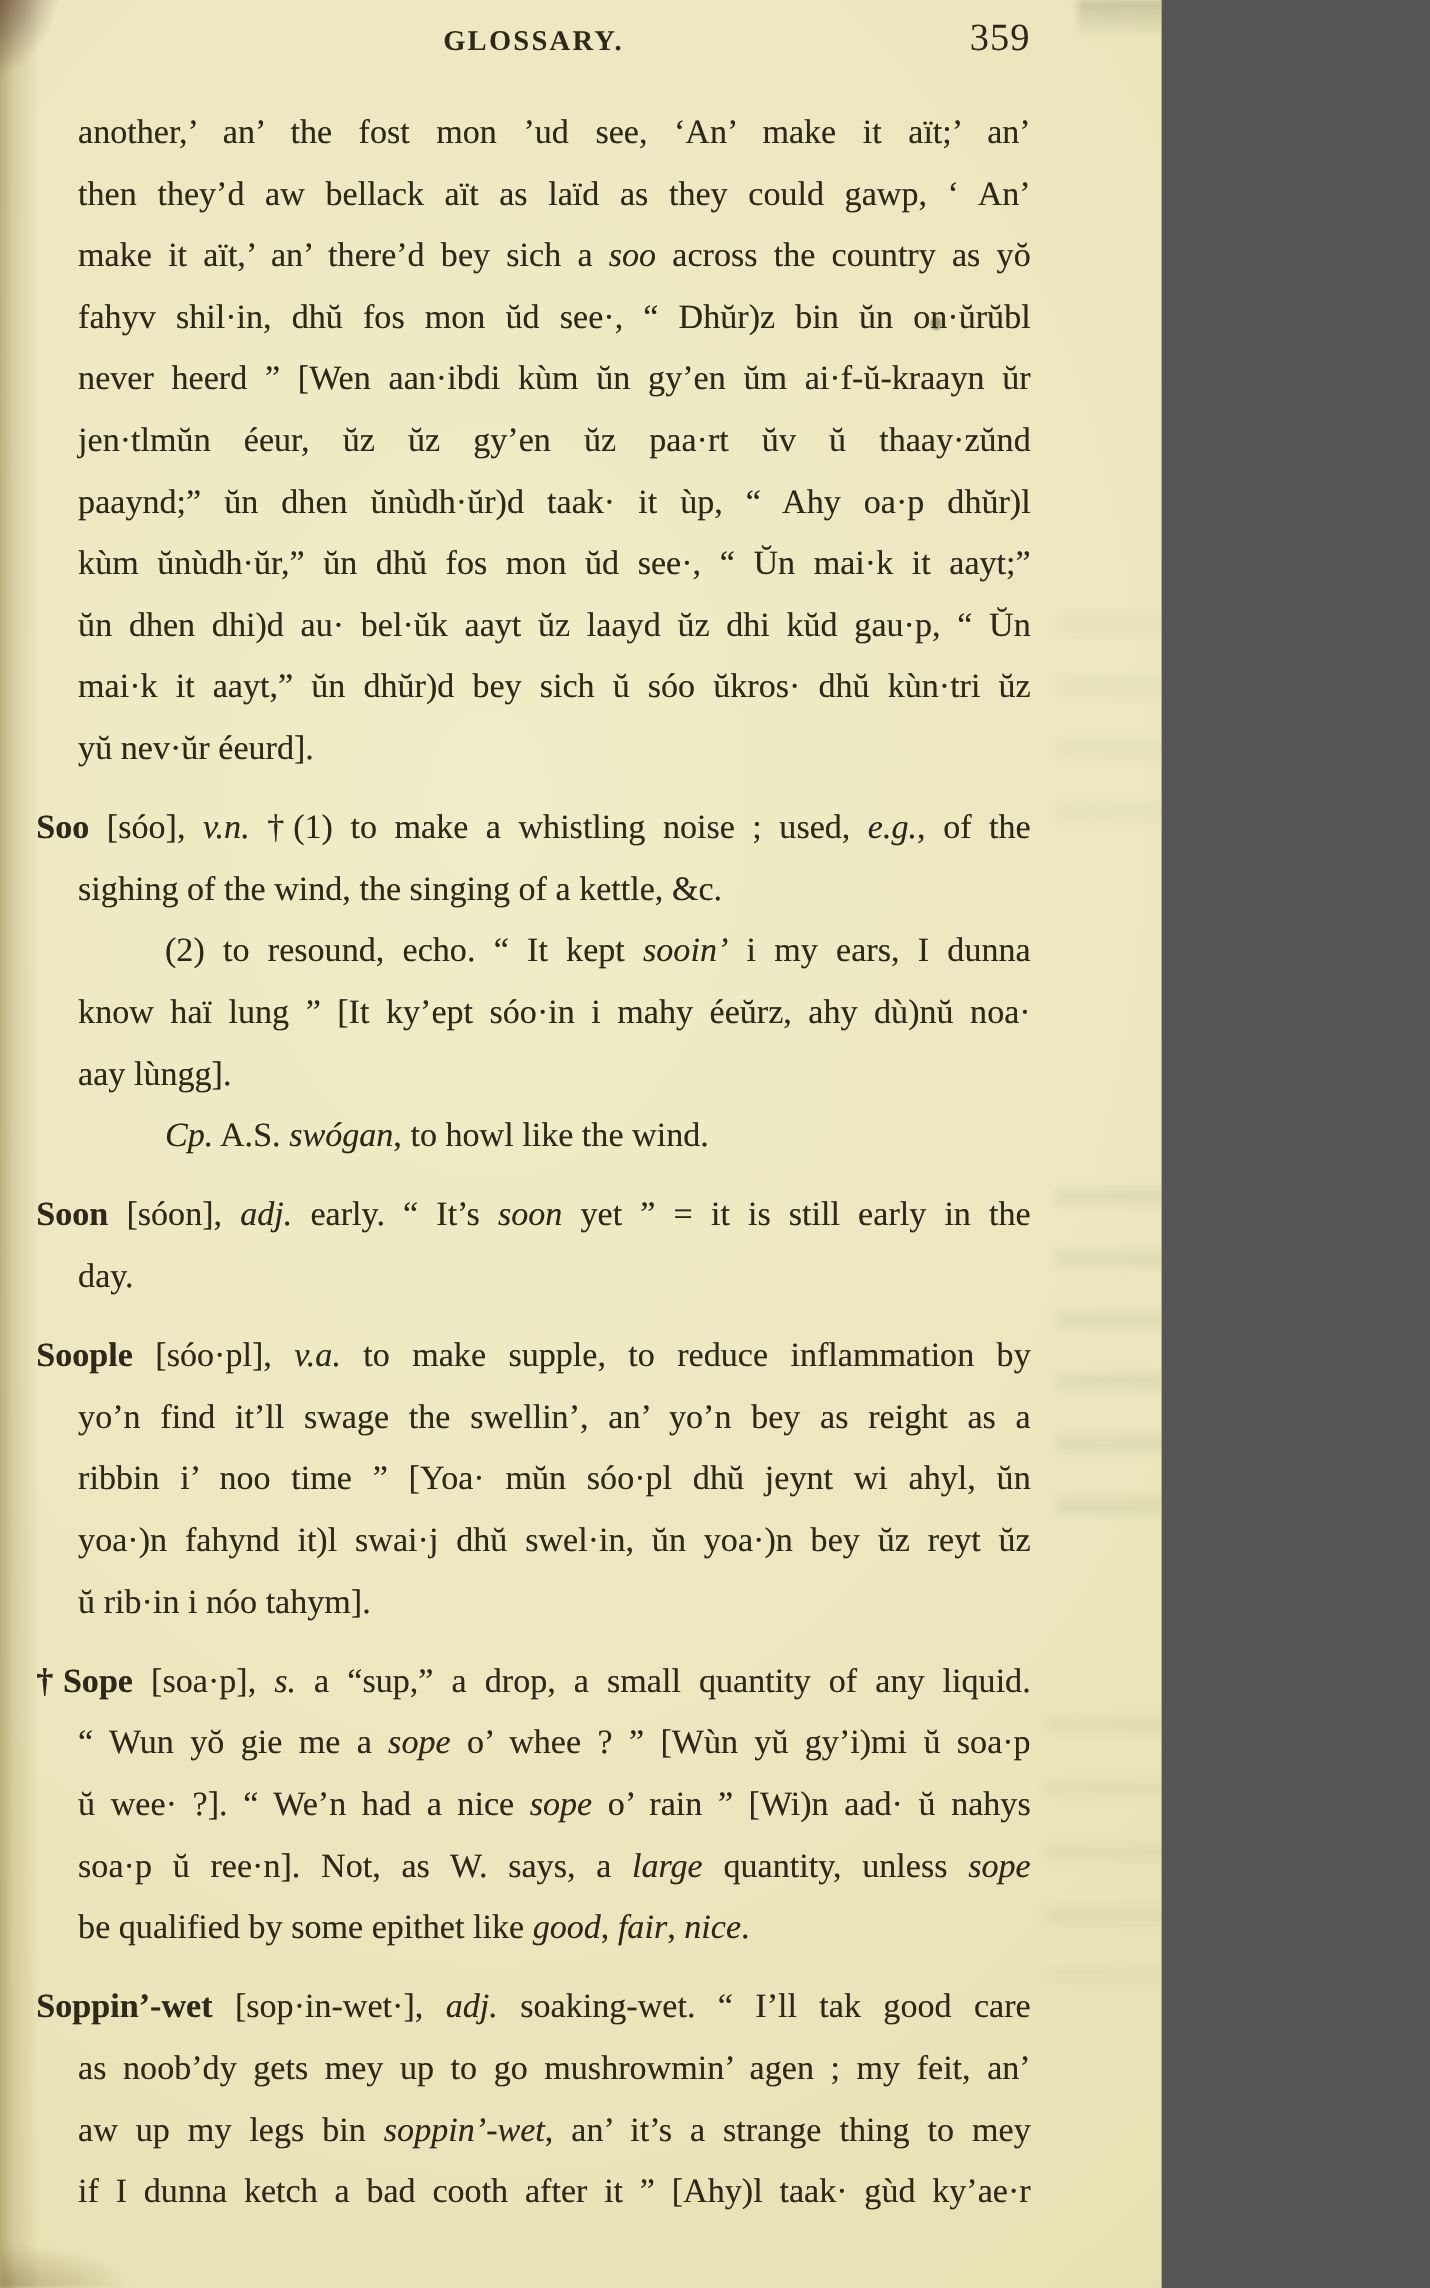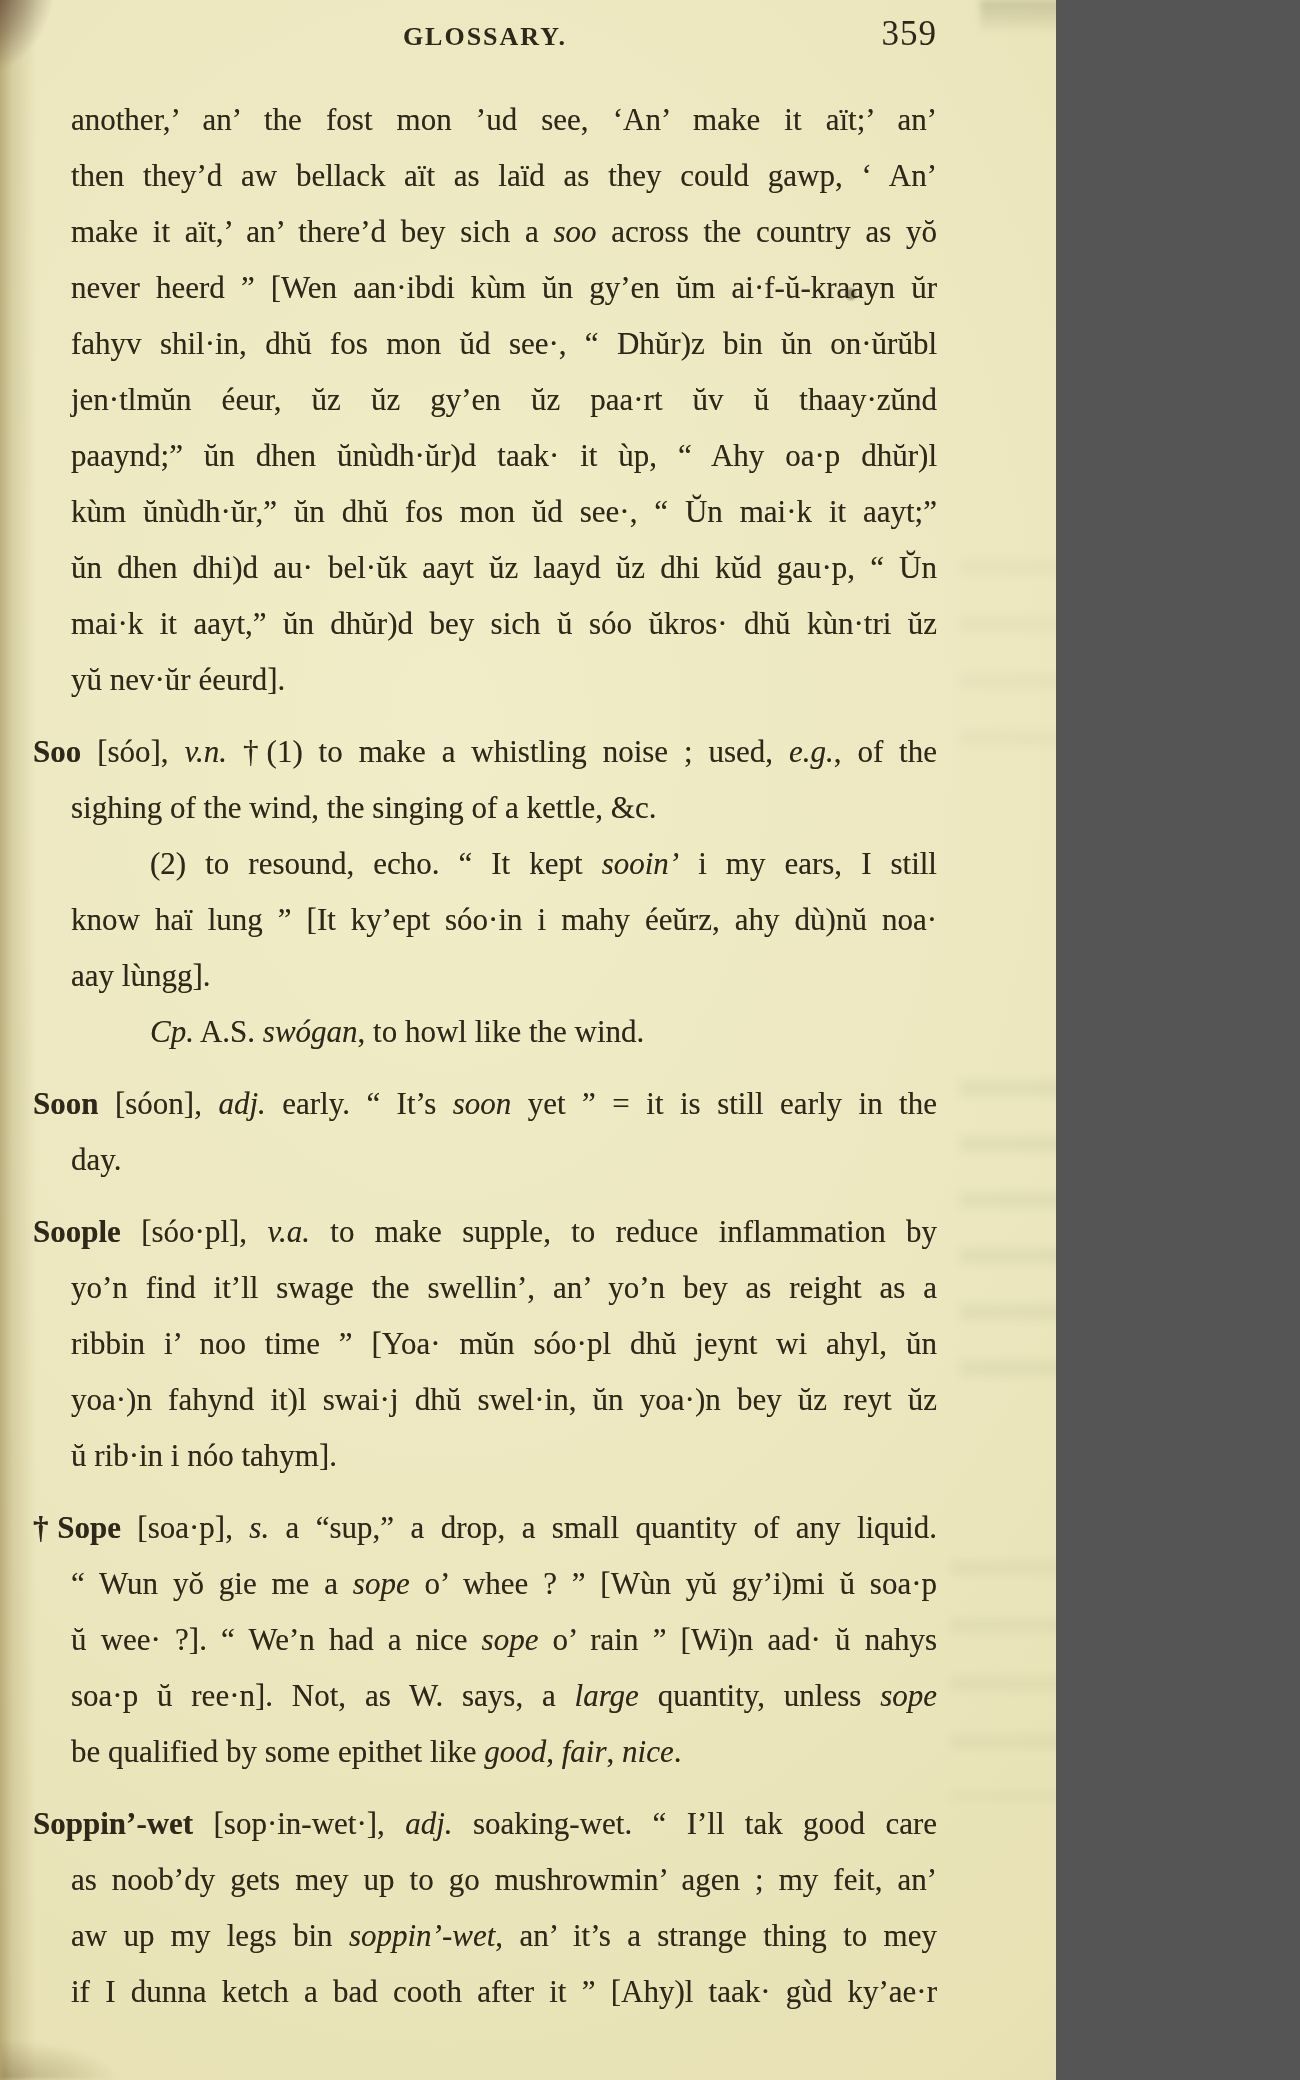--- a/index.html
+++ b/index.html
@@ -75,33 +75,33 @@
   <div class="content">
     <div class="header">
       <span class="title">GLOSSARY.</span>
       <span class="pagenum">359</span>
     </div>
     <div class="body">
         <div class="paragraph">
           <div class="line indent-1"><span class="seg-n">another,’ an’ the fost mon ’ud see, ‘An’ make it aït;’ an’</span></div>
           <div class="line indent-1"><span class="seg-n">then they’d aw bellack aït as laïd as they could gawp, ‘ An’</span></div>
           <div class="line indent-1"><span class="seg-n">make it aït,’ an’ there’d bey sich a </span><span class="seg-i">soo</span><span class="seg-n"> across the country as yŏ</span></div>
+          <div class="line indent-1"><span class="seg-n">fahyv shil·in, dhŭ fos mon ŭd see·, “ Dhŭr)z bin ŭn on·ŭrŭbl</span></div>
           <div class="line indent-1"><span class="seg-n">never heerd ” [Wen aan·ibdi kùm ŭn gy’en ŭm ai·f-ŭ-kraayn ŭr</span></div>
-          <div class="line indent-1"><span class="seg-n">fahyv shil·in, dhŭ fos mon ŭd see·, “ Dhŭr)z bin ŭn on·ŭrŭbl</span></div>
           <div class="line indent-1"><span class="seg-n">jen·tlmŭn éeur, ŭz ŭz gy’en ŭz paa·rt ŭv ŭ thaay·zŭnd</span></div>
           <div class="line indent-1"><span class="seg-n">paaynd;” ŭn dhen ŭnùdh·ŭr)d taak· it ùp, “ Ahy oa·p dhŭr)l</span></div>
           <div class="line indent-1"><span class="seg-n">kùm ŭnùdh·ŭr,” ŭn dhŭ fos mon ŭd see·, “ Ŭn mai·k it aayt;”</span></div>
           <div class="line indent-1"><span class="seg-n">ŭn dhen dhi)d au· bel·ŭk aayt ŭz laayd ŭz dhi kŭd gau·p, “ Ŭn</span></div>
           <div class="line indent-1"><span class="seg-n">mai·k it aayt,” ŭn dhŭr)d bey sich ŭ sóo ŭkros· dhŭ kùn·tri ŭz</span></div>
           <div class="line indent-1 last"><span class="seg-n">yŭ nev·ŭr éeurd].</span></div>
         </div>
         <div class="paragraph">
           <div class="line indent-0"><span class="seg-b">Soo</span><span class="seg-n"> [sóo], </span><span class="seg-i">v.n.</span><span class="seg-n"> †(1) to make a whistling noise ; used, </span><span class="seg-i">e.g.</span><span class="seg-n">, of the</span></div>
           <div class="line indent-1 last"><span class="seg-n">sighing of the wind, the singing of a kettle, &amp;c.</span></div>
-          <div class="line indent-2"><span class="seg-n">(2) to resound, echo. “ It kept </span><span class="seg-i">sooin’</span><span class="seg-n"> i my ears, I still</span></div>
+          <div class="line indent-2"><span class="seg-n">(2) to resound, echo. “ It kept </span><span class="seg-i">sooin’</span><span class="seg-n"> i my ears, I dunna</span></div>
           <div class="line indent-1"><span class="seg-n">know haï lung ” [It ky’ept sóo·in i mahy éeŭrz, ahy dù)nŭ noa·</span></div>
           <div class="line indent-1 last"><span class="seg-n">aay lùngg].</span></div>
           <div class="line indent-2 last"><span class="seg-i">Cp.</span><span class="seg-n"> A.S. </span><span class="seg-i">swógan</span><span class="seg-n">, to howl like the wind.</span></div>
         </div>
         <div class="paragraph">
           <div class="line indent-0"><span class="seg-b">Soon</span><span class="seg-n"> [sóon], </span><span class="seg-i">adj.</span><span class="seg-n"> early. “ It’s </span><span class="seg-i">soon</span><span class="seg-n"> yet ” = it is still early in the</span></div>
           <div class="line indent-1 last"><span class="seg-n">day.</span></div>
         </div>
         <div class="paragraph">
           <div class="line indent-0"><span class="seg-b">Soople</span><span class="seg-n"> [sóo·pl], </span><span class="seg-i">v.a.</span><span class="seg-n"> to make supple, to reduce inflammation by</span></div>

